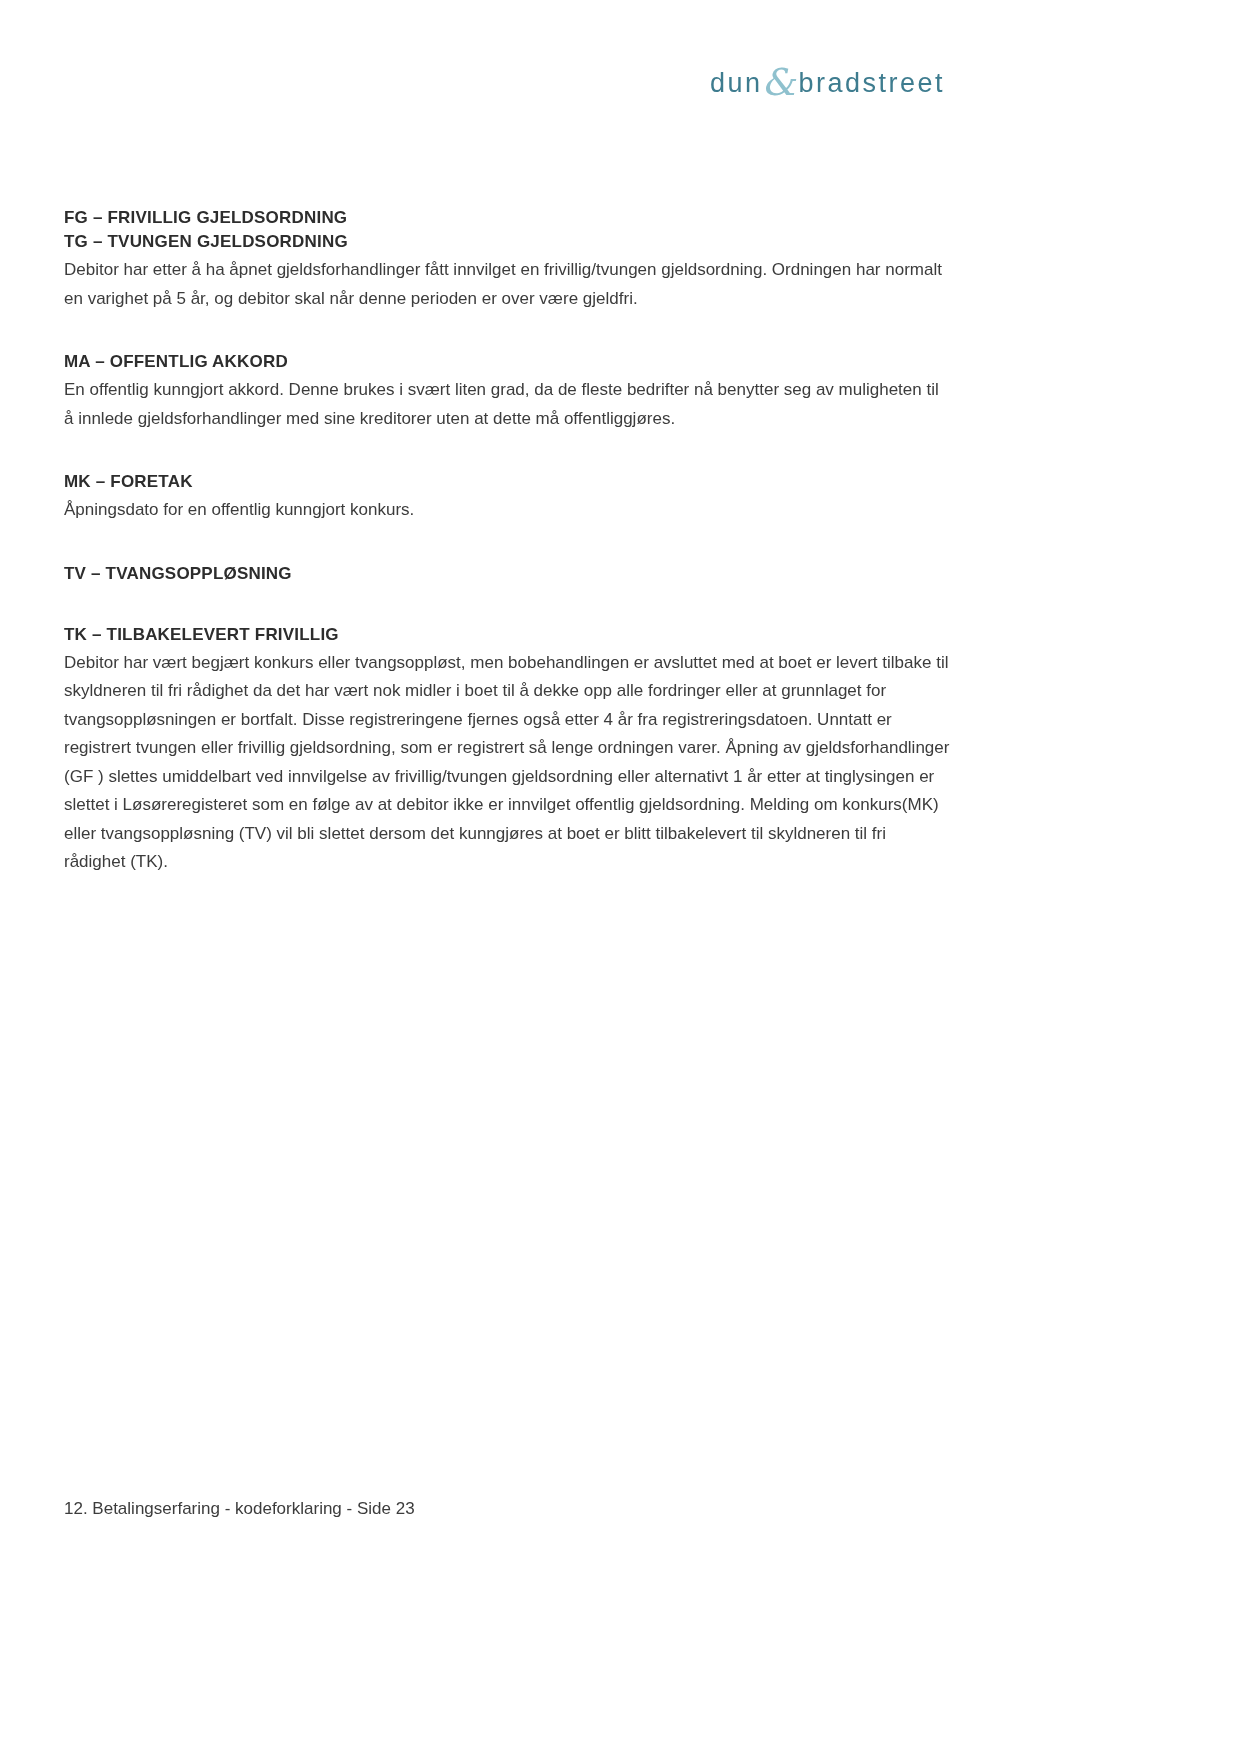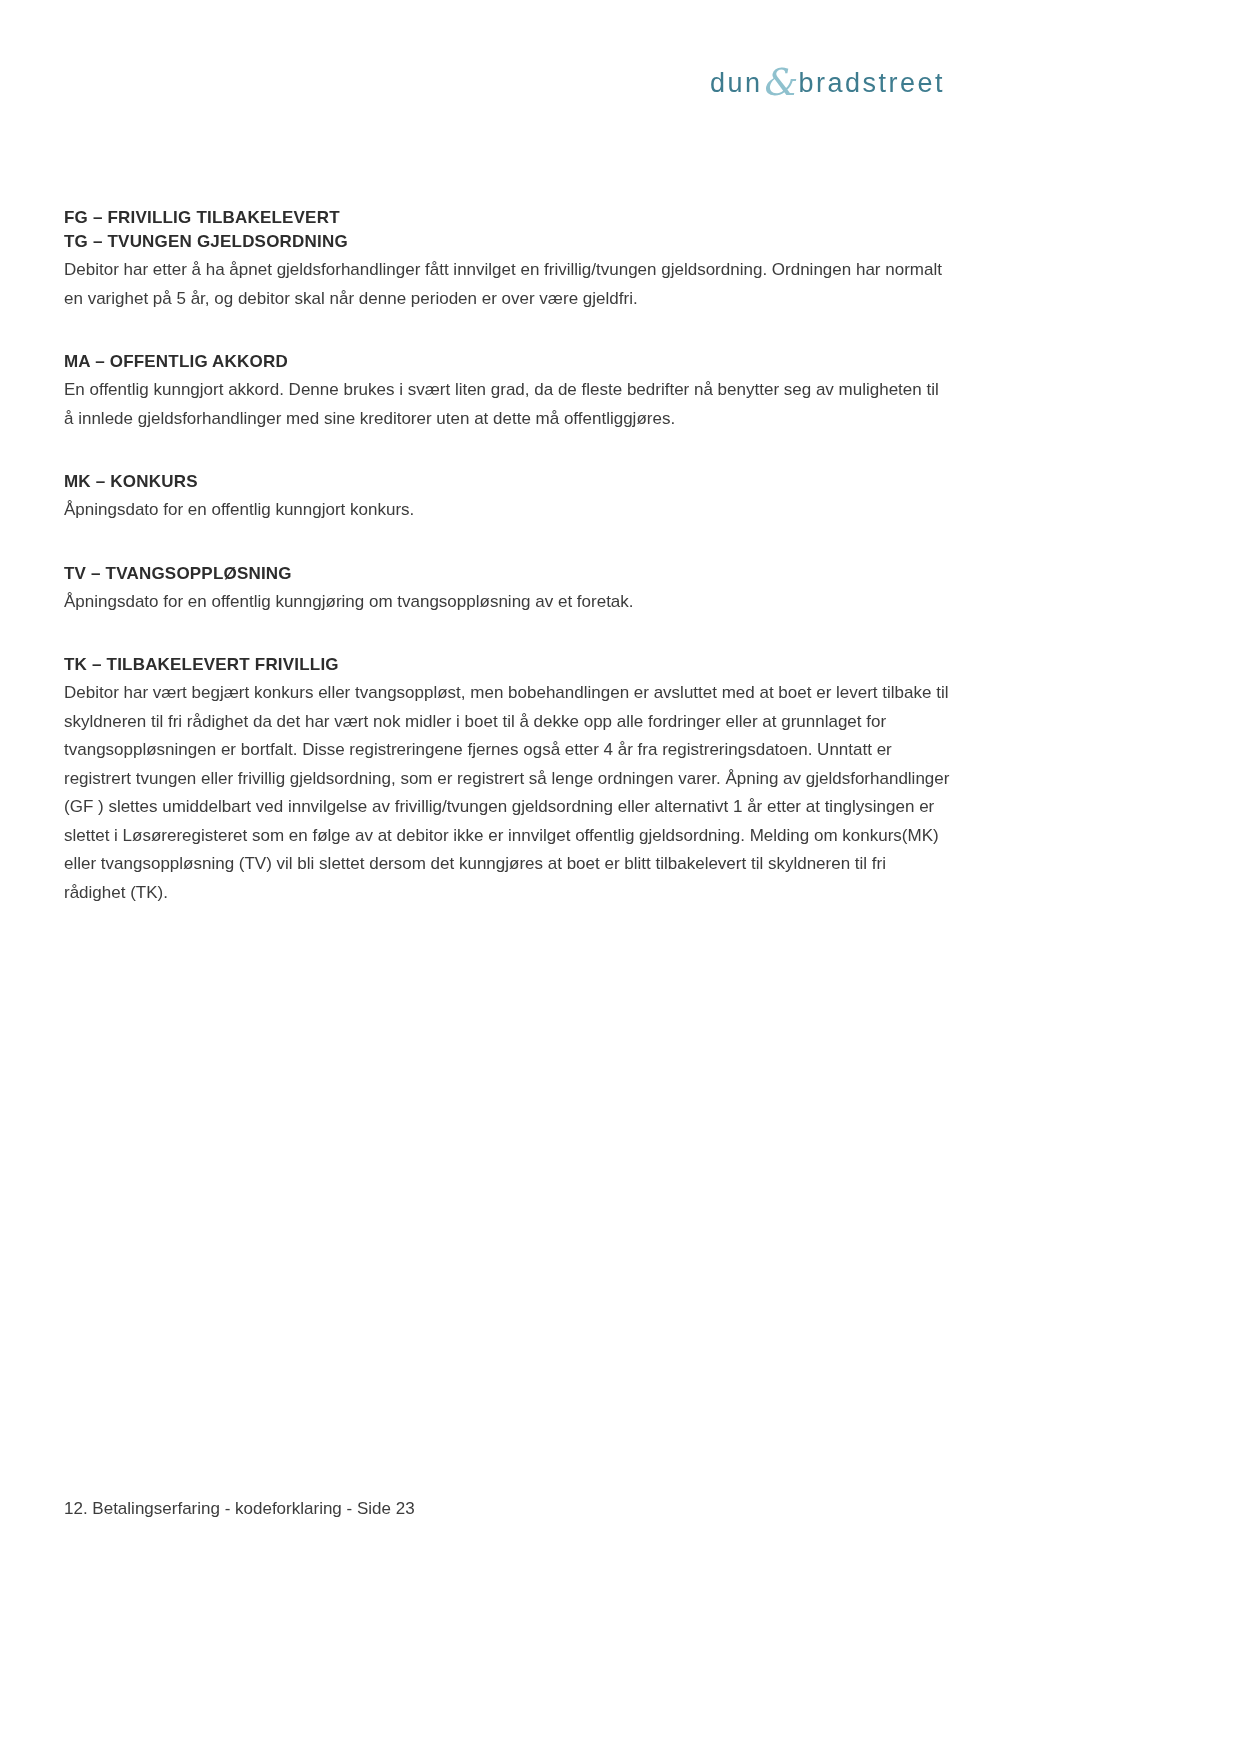--- a/index.html
+++ b/index.html
@@ -74,41 +74,40 @@
 
   <div class="logo">
     <span class="logo-word">dun</span>
     <span class="logo-amp">&amp;</span>
     <span class="logo-word">bradstreet</span>
   </div>
 
   <div class="content">
 
     <div class="section">
-      <h2>FG – FRIVILLIG TILBAKELEVERT</h2>
+      <h2>FG – FRIVILLIG GJELDSORDNING</h2>
       <h2>TG – TVUNGEN GJELDSORDNING</h2>
       <p class="body">Debitor har etter å ha åpnet gjeldsforhandlinger fått innvilget en frivillig/tvungen gjeldsordning. Ordningen har normalt en varighet på 5 år, og debitor skal når denne perioden er over være gjeldfri.</p>
     </div>
 
     <div class="section">
     </div>
 
     <div class="section">
       <h2>MA – OFFENTLIG AKKORD</h2>
       <p class="body">En offentlig kunngjort akkord. Denne brukes i svært liten grad, da de fleste bedrifter nå benytter seg av muligheten til å innlede gjeldsforhandlinger med sine kreditorer uten at dette må offentliggjøres.</p>
     </div>
 
     <div class="section">
-      <h2>MK – KONKURS</h2>
+      <h2>MK – FORETAK</h2>
       <p class="body">Åpningsdato for en offentlig kunngjort konkurs.</p>
     </div>
 
     <div class="section">
       <h2>TV – TVANGSOPPLØSNING</h2>
-      <p class="body">Åpningsdato for en offentlig kunngjøring om tvangsoppløsning av et foretak.</p>
     </div>
 
     <div class="section">
       <h2>TK – TILBAKELEVERT FRIVILLIG</h2>
       <p class="body">Debitor har vært begjært konkurs eller tvangsoppløst, men bobehandlingen er avsluttet med at boet er levert tilbake til skyldneren til fri rådighet da det har vært nok midler i boet til å dekke opp alle fordringer eller at grunnlaget for tvangsoppløsningen er bortfalt. Disse registreringene fjernes også etter 4 år fra registreringsdatoen. Unntatt er registrert tvungen eller frivillig gjeldsordning, som er registrert så lenge ordningen varer. Åpning av gjeldsforhandlinger (GF ) slettes umiddelbart ved innvilgelse av frivillig/tvungen gjeldsordning eller alternativt 1 år etter at tinglysingen er slettet i Løsøreregisteret som en følge av at debitor ikke er innvilget offentlig gjeldsordning. Melding om konkurs(MK) eller tvangsoppløsning (TV) vil bli slettet dersom det kunngjøres at boet er blitt tilbakelevert til skyldneren til fri rådighet (TK).</p>
     </div>
 
   </div>
 
   <div class="footer">12. Betalingserfaring - kodeforklaring - Side 23</div>

